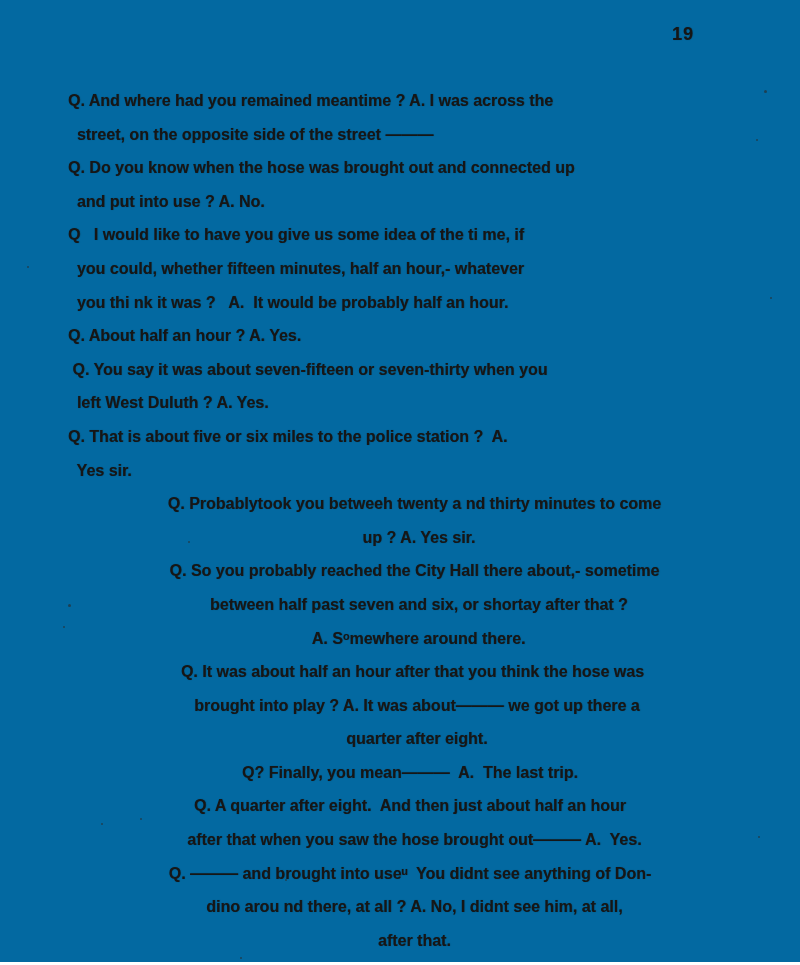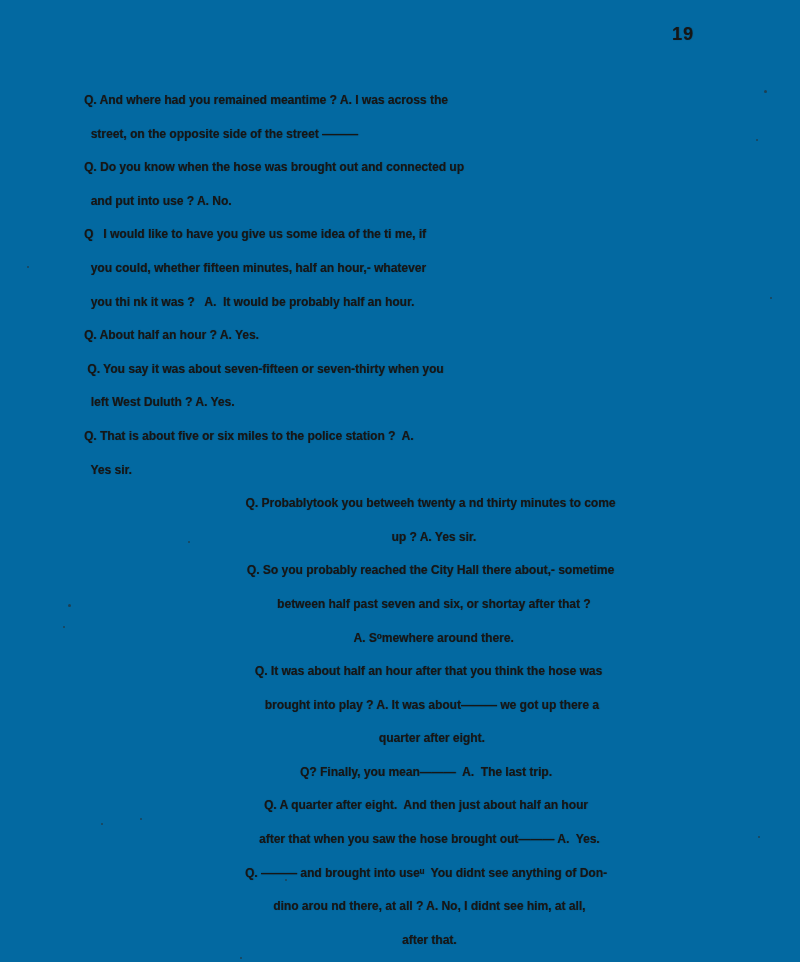--- a/index.html
+++ b/index.html
@@ -20,24 +20,24 @@
     position: absolute;
     left: 672px;
     top: 24px;
     font-size: 18px;
     font-weight: 700;
     letter-spacing: 1px;
     text-shadow: 0.4px 0.4px 0.7px rgba(20,20,20,0.55);
   }
   .transcript {
     position: absolute;
-    left: 84px;
+    left: 68px;
     top: 84px;
     width: 700px;
-    font-size: 12px;
+    font-size: 16px;
     font-weight: 700;
     line-height: 33.6px;
     white-space: pre;
     text-shadow: 0.4px 0.4px 0.7px rgba(20,20,20,0.55);
   }
   
   .line:nth-child(n+13) { margin-left: -7px; text-align: center; }
   .line:nth-child(n+18) { margin-left: -11px; }
   .line:nth-child(n+21) { margin-left: -16px; }
   .speck {

